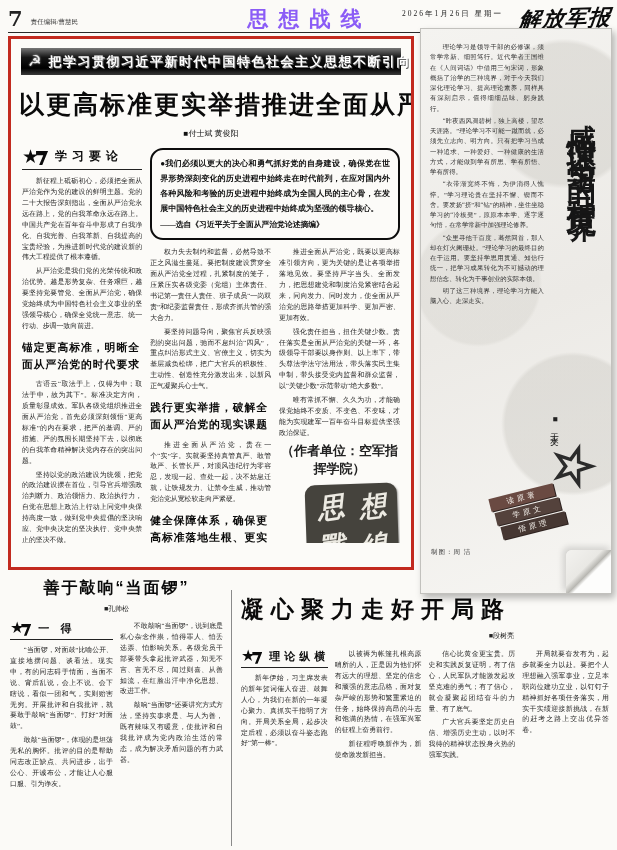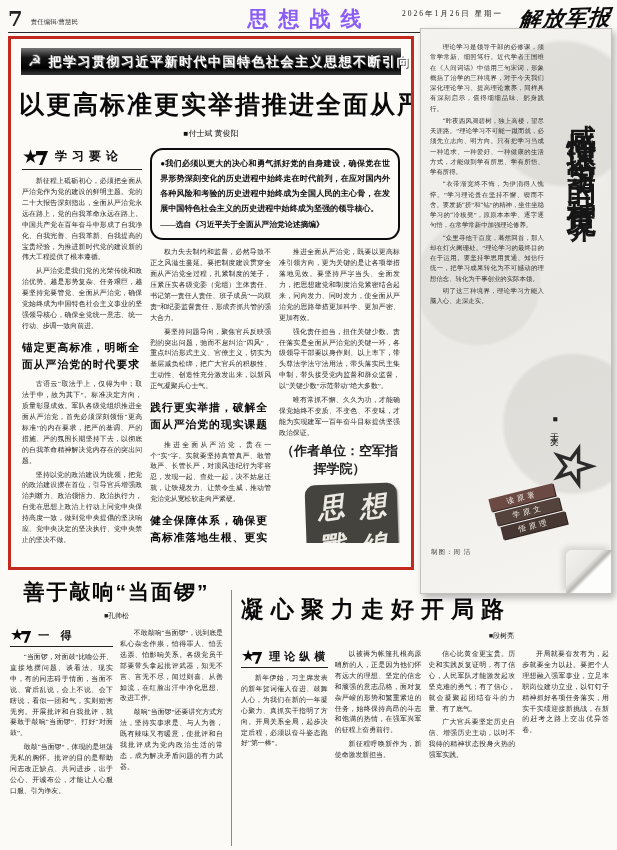--- a/index.html
+++ b/index.html
@@ -138,21 +138,21 @@
   .book2 { left:12px; top:66px; background:#54423c; }
   .book3 { left:18px; top:80px; background:#463732; }
   .illu-credit { position:absolute; left:-52px; bottom:-6px; font-size:6.5px; color:#333; letter-spacing:1px; }
   
   .bottom-left {
     position:absolute; left:8px; top:576px; width:217px; height:270px; overflow:hidden;
     padding:2px 2px 0 2px;
   }
   .bl-title {
     text-align:center; font-family:"Liberation Sans",sans-serif; font-weight:900;
-    font-size:21px; letter-spacing:2px; color:#0a0a0a; white-space:nowrap;
+    font-size:16px; letter-spacing:2px; color:#0a0a0a; white-space:nowrap;
   }
   .bl-byline { text-align:center; font-size:7px; margin:5px 0 7px; }
   .bl-body { display:flex; gap:7px; height:218px; overflow:hidden; }
   .bottom-right {
     position:absolute; left:231px; top:590px; width:382px; height:256px; overflow:hidden;
     border-left:1px solid #8a8a8a; padding:2px 4px 0 9px;
   }
   .br-title {
     text-align:left; font-family:"Liberation Sans",sans-serif; font-weight:900;
     font-size:23px; letter-spacing:7px; color:#0a0a0a; white-space:nowrap; margin-top:2px;

